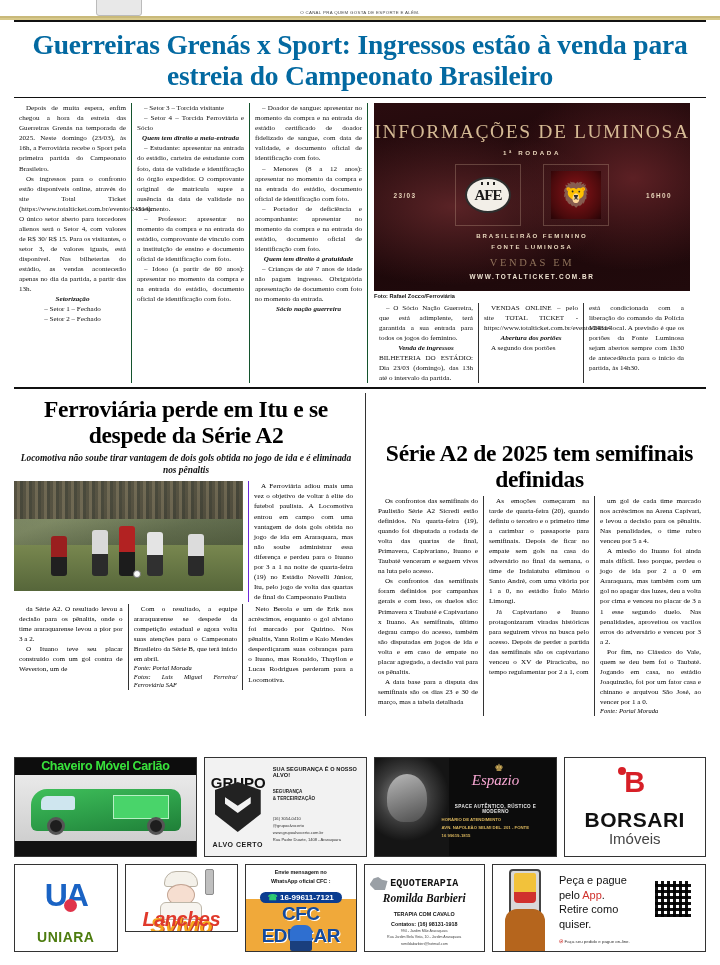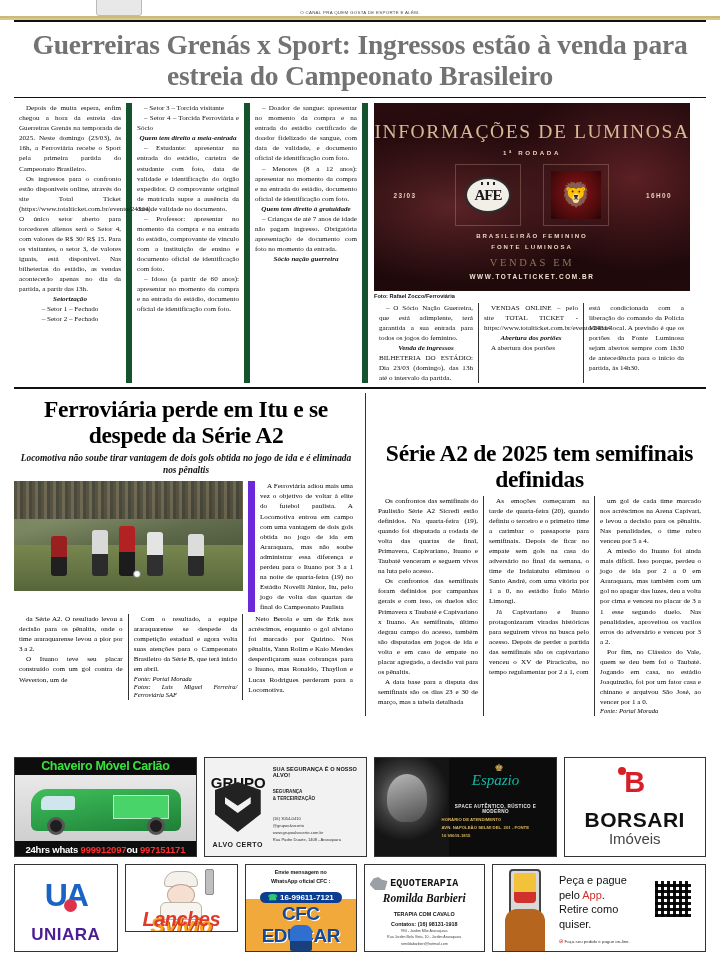--- a/index.html
+++ b/index.html
@@ -54,21 +54,21 @@
   .hrule-thick { border-top: 2px solid #111; margin: 0; }
   .hrule-thin  { border-top: 1px solid #111; margin: 0; }
 
   
   .headline-main {
     font-family: "Liberation Serif", serif;
     font-weight: bold;
     font-size: 27.5px;
     line-height: 1.13;
     text-align: center;
-    color: #737373;
+    color: #0369a1;
     padding: 7px 6px 6px;
     letter-spacing: -0.2px;
   }
 
   
   .art1 {
     display: flex;
     gap: 0px;
     padding-top: 5px;
   }
@@ -80,21 +80,21 @@
     padding: 0 5px;
     hyphens: auto;
   }
   .col p { margin: 0; text-indent: 7px; }
   .col p.noind { text-indent: 0; }
   .col .ctr { text-align: center; text-indent: 0; font-weight: bold; font-style: italic; }
   .col .ctr-plain { text-align: center; text-indent: 0; }
 
   .c-w {
     width: 118px;
-    border-right: 6px solid #14532d;
+    border-right: 1px solid #14532d;
   }
   .c-w:last-child { border-right: none; }
 
   
   .ticket-wrap {
     width: 322px;
     padding-left: 6px;
   }
   .ticket {
     width: 316px;
@@ -284,21 +284,21 @@
   .photo .pl.d { left: 16%;  background: linear-gradient(180deg,#9a1f1f 0 52%, #202020 52%); height: 40px; }
   .photo .pl.e { left: 76%;  background: linear-gradient(180deg,#dcdcdc 0 52%, #2a2a2a 52%); height: 42px; }
   .photo .ball {
     position: absolute; bottom: 12%; left: 52%;
     width: 8px; height: 8px; border-radius: 50%;
     background: #fafafa; border: 1px solid #777;
   }
 
   .s2-photo-wrap { display: flex; }
   .s2-photo-col { width: 235px; padding-right: 5px; }
-  .s2-txt-col   { width: 117px; padding: 0 5px; border-left: 7px solid #6d28d9; font-size: 7.1px; line-height: 1.42; text-align: justify; }
+  .s2-txt-col   { width: 117px; padding: 0 5px; border-left: 1px solid #6d28d9; font-size: 7.1px; line-height: 1.42; text-align: justify; }
   .s2-txt-col p { margin: 0; text-indent: 7px; }
 
   .row3 { display: flex; padding-top: 2px; }
   .row3 .rc { width: 117px; padding: 0 5px; border-right: 1px solid #333; font-size: 7.1px; line-height: 1.42; text-align: justify; }
   .row3 .rc:last-child { border-right: none; }
   .row3 .rc p { margin: 0; text-indent: 7px; }
   .caption { font-size: 6.5px; font-style: italic; line-height: 1.3; text-indent: 0 !important; }
 
   
   .ads {
@@ -403,21 +403,21 @@
     background:
       radial-gradient(ellipse 60% 45% at 40% 38%, #8e8e8e 0%, #3a3a3a 60%, #151515 100%);
   }
   .espazio-photo .head {
     position: absolute; left: 12px; top: 16px; width: 40px; height: 48px;
     border-radius: 50% 50% 42% 42%;
     background: linear-gradient(160deg,#b9b9b9,#4d4d4d);
   }
   .espazio-logo {
     position: absolute; right: 10px; top: 14px; width: 100px;
-    text-align: center; color: #14b8a6;
+    text-align: center; color: #f9a8d4;
     font-family: "Liberation Serif", serif; font-style: italic;
     font-size: 15px;
   }
   .espazio-crown {
     position: absolute; right: 52px; top: 4px; font-size: 10px; color: #d8b45c;
   }
   .espazio-tag {
     position: absolute; right: 6px; top: 46px; width: 108px;
     text-align: center; color: #e8e8e8;
     font-family: "Liberation Sans", sans-serif; font-size: 4.6px;
@@ -456,21 +456,21 @@
     font-family: "Liberation Sans", sans-serif; font-weight: bold;
     font-size: 32px; color: #1a63c4; line-height: 1; letter-spacing: -2px;
   }
   .uni-ball {
     position: absolute; top: 34px; left: 50%; margin-left: -2px;
     width: 13px; height: 13px; border-radius: 50%; background: #e0334a;
   }
   .uni-name {
     position: absolute; bottom: 6px; left: 0; right: 0; text-align: center;
     font-family: "Liberation Sans", sans-serif; font-weight: bold;
-    font-size: 17px; color: #4c1d95; letter-spacing: .5px;
+    font-size: 14px; color: #4d7c0f; letter-spacing: .5px;
   }
 
   .ad-sylvio { width: 114px; height: 68px; background:#fff; position: relative; overflow:hidden; }
   .syl-chef {
     position: absolute; top: 6px; left: 24px; width: 62px; height: 48px;
   }
   .syl-chef .hat {
     position: absolute; left: 14px; top: 0; width: 34px; height: 16px;
     background: #f4f1ea; border: 1px solid #b9b2a4; border-radius: 12px 12px 3px 3px;
   }
@@ -624,20 +624,21 @@
       <p>– Setor 4 – Torcida Ferroviária e Sócio</p>
       <p class="ctr">Quem tem direito a meia-entrada</p>
       <p>– Estudante: apresentar na entrada do estádio, carteira de estudante com foto, data de validade e identificação do órgão expedidor. O comprovante original de matrícula supre a ausência da data de validade no documento.</p>
       <p>– Professor: apresentar no momento da compra e na entrada do estádio, comprovante de vínculo com a instituição de ensino e documento oficial de identificação com foto.</p>
       <p>– Idoso (a partir de 60 anos): apresentar no momento da compra e na entrada do estádio, documento oficial de identificação com foto.</p>
     </div>
 
     <div class="col c-w">
       <p>– Doador de sangue: apresentar no momento da compra e na entrada do estádio certificado de doador fidelizado de sangue, com data de validade, e documento oficial de identificação com foto.</p>
       <p>– Menores (8 a 12 anos): apresentar no momento da compra e na entrada do estádio, documento oficial de identificação com foto.</p>
+      <p>– Portador de deficiência e acompanhante: apresentar no momento da compra e na entrada do estádio, documento oficial de identificação com foto.</p>
       <p class="ctr">Quem tem direito à gratuidade</p>
       <p>– Crianças de até 7 anos de idade não pagam ingresso. Obrigatória apresentação de documento com foto no momento da entrada.</p>
       <p class="ctr">Sócio nação guerreira</p>
     </div>
 
     <div class="ticket-wrap">
       <div class="ticket">
         <div class="tk-title">INFORMAÇÕES DE LUMINOSA</div>
         <div class="tk-round">1ª RODADA</div>
         <div class="tk-row">
@@ -661,21 +662,21 @@
 
       <div class="art1-lower">
         <div class="col c-lw">
           <p>– O Sócio Nação Guerreira, que está adimplente, terá garantida a sua entrada para todos os jogos do feminino.</p>
           <p class="ctr">Venda de ingressos</p>
           <p class="noind">BILHETERIA DO ESTÁDIO: Dia 23/03 (domingo), das 13h até o intervalo da partida.</p>
         </div>
         <div class="col c-lw">
           <p>VENDAS ONLINE – pelo site TOTAL TICKET - https://www.totalticket.com.br/evento/24314</p>
           <p class="ctr">Abertura dos portões</p>
-          <p>A abertura dos portões</p>
+          <p>A segundo dos portões</p>
         </div>
         <div class="col c-lw">
           <p class="noind">está condicionada com a liberação do comando da Polícia Militar local. A previsão é que os portões da Fonte Luminosa sejam abertos sempre com 1h30 de antecedência para o início da partida, às 14h30.</p>
         </div>
       </div>
     </div>
   </div>
 
   <div class="hrule-thick" style="margin-top:4px"></div>
 
@@ -749,21 +750,20 @@
     <div class="ad ad-chaveiro">
       <div class="cv-top">Chaveiro Móvel Carlão Pavanelli</div>
       <div class="cv-mid">
         <div class="van">
           <div class="win"></div>
           <div class="panel"></div>
         </div>
         <div class="wheel w1"></div>
         <div class="wheel w2"></div>
       </div>
-      <div class="cv-bot"><span>24hrs whats </span><b>999912097</b><span>ou </span><b>997151171</b></div>
     </div>
 
     <div class="ad ad-alvo">
       <div class="alvo-shield">
         <div class="alvo-grupo">GRUPO</div>
         <div class="sh"></div>
         <div class="alvo-name">ALVO CERTO</div>
       </div>
       <div class="alvo-txt">
         <div class="alvo-h">SUA SEGURANÇA É O NOSSO ALVO!</div>

